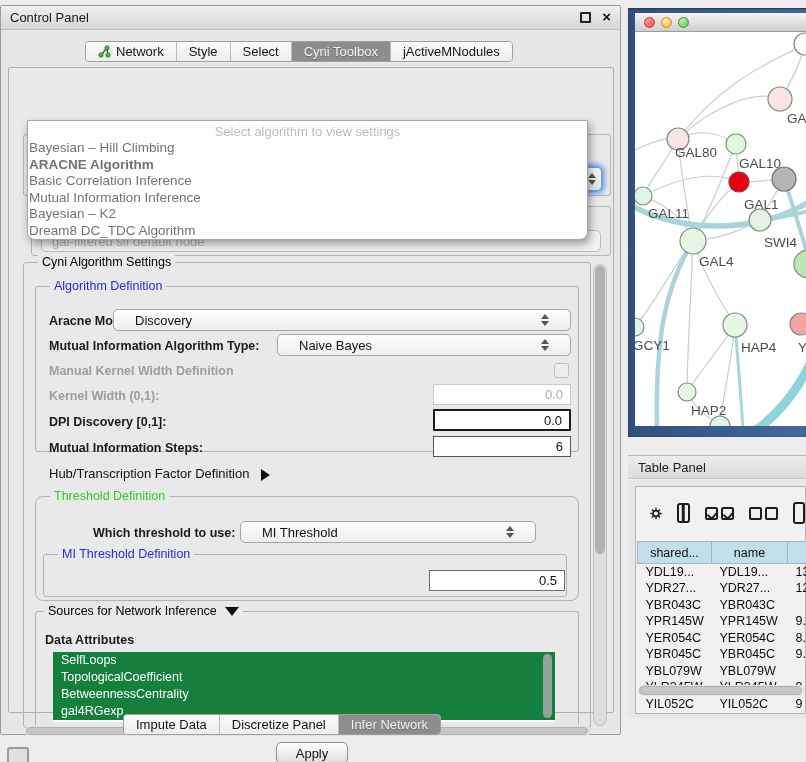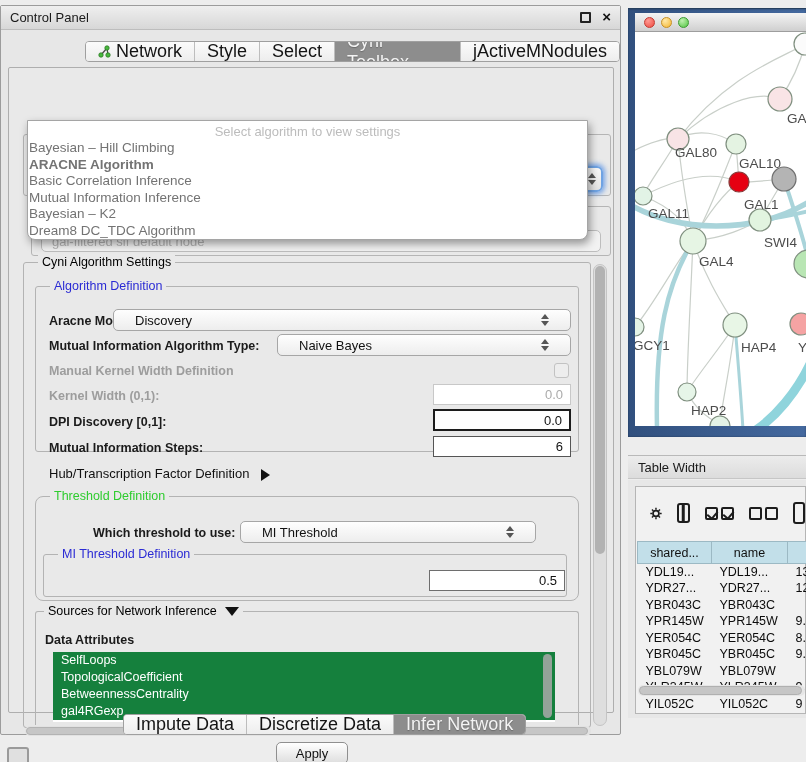--- a/index.html
+++ b/index.html
@@ -23,21 +23,21 @@
   .tri-down { display:inline-block; width:0; height:0; border-left:7px solid transparent; border-right:7px solid transparent; border-top:9px solid #111; vertical-align:middle; }
 
   
   #cp { position:absolute; left:0; top:5px; width:621px; height:730px; background:#e7e7e7; border:1px solid #9c9c9c; border-radius:2px; }
   #cp-titlebar { position:absolute; left:0; top:0; width:100%; height:24px; background:linear-gradient(#efefef,#d7d7d7); border-bottom:1px solid #bdbdbd; display:flex; align-items:center; }
   #cp-title { font-size:13px; color:#1a1a1a; padding-left:9px; }
   #cp-float { position:absolute; right:29px; top:6px; width:11px; height:11px; border:2px solid #222; border-radius:1px; }
   #cp-close { position:absolute; right:9px; top:2px; font-size:15px; font-weight:bold; color:#111; }
 
   .tabstrip { position:absolute; display:flex; height:21px; border:1px solid #9f9f9f; border-radius:4px; overflow:hidden; background:#f5f5f5; }
-  .tab { display:flex; align-items:center; gap:5px; padding:0 12px; font-size:18px; color:#141414; background:linear-gradient(#fbfbfb,#ededed); border-right:1px solid #bdbdbd; }
+  .tab { display:flex; align-items:center; gap:5px; padding:0 12px; font-size:13px; color:#141414; background:linear-gradient(#fbfbfb,#ededed); border-right:1px solid #bdbdbd; }
   .tab:last-child { border-right:none; }
   .tab.sel { background:#8d8d8d; color:#f4f4f4; text-shadow:0 1px 1px rgba(0,0,0,.25); }
 
   #cp-content { position:absolute; left:7px; top:61px; width:606px; height:646px; border:1px solid #aeaeae; border-radius:2px; background:#e9e9e9; }
 
   
   #hidden-gb1 { position:absolute; left:14px; top:66px; width:588px; height:62px; border:1px solid #b5b5b5; border-radius:3px; }
   #hidden-gb2 { position:absolute; left:22px; top:138px; width:580px; height:50px; border:1px solid #b5b5b5; border-radius:3px; }
   #hidden-combo-focus { position:absolute; left:548px; top:98px; width:46px; height:26px; border-radius:6px; border:2px solid #6fa3e3; box-shadow:0 0 5px 2px rgba(95,150,230,.85); background:linear-gradient(#f8f8f8,#e4e4e4); z-index:5; }
   #hidden-combo-gal { position:absolute; left:32px; top:162px; width:560px; height:22px; border:1px solid #bdbdbd; border-radius:5px; background:#f2f2f2; display:flex; align-items:center; padding:0 10px; font-size:13px; color:#b3b3b3; z-index:6; }
@@ -244,21 +244,21 @@
       <div id="apply-btn">
         <span>Apply</span>
       </div>
     </div>
 
     <div class="tabstrip" style="left:122px; top:708px;">
       <div class="tab">
         <span>Impute Data</span>
       </div>
       <div class="tab">
-        <span>Discretize Data</span>
+        <span>Discretize Panel</span>
       </div>
       <div class="tab sel">
         <span>Infer Network</span>
       </div>
     </div>
   </div>
 
   <div id="net-frame">
     <div id="net-win">
       <div id="net-titlebar">
@@ -332,21 +332,21 @@
             <text x="106" y="320">HAP4</text>
             <text x="163" y="320">Y</text>
             <text x="56" y="383">HAP2</text>
           </g>
         </svg>
       </div>
     </div>
   </div>
 
   <div id="tp-titlebar">
-    <span id="tp-title">Table Width</span>
+    <span id="tp-title">Table Panel</span>
   </div>
   <div id="tp-body">
     <div id="tp-inner">
       <div id="tp-toolbar">
         <svg width="21" height="21" viewBox="0 0 21 21">
           <circle cx="10.5" cy="10.5" r="5.2" fill="none" stroke="#1d1d1d" stroke-width="3"></circle>
           <g stroke="#1d1d1d" stroke-width="2.6">
             <line x1="10.5" y1="0.5" x2="10.5" y2="4"></line>
             <line x1="10.5" y1="17" x2="10.5" y2="20.5"></line>
             <line x1="0.5" y1="10.5" x2="4" y2="10.5"></line>

